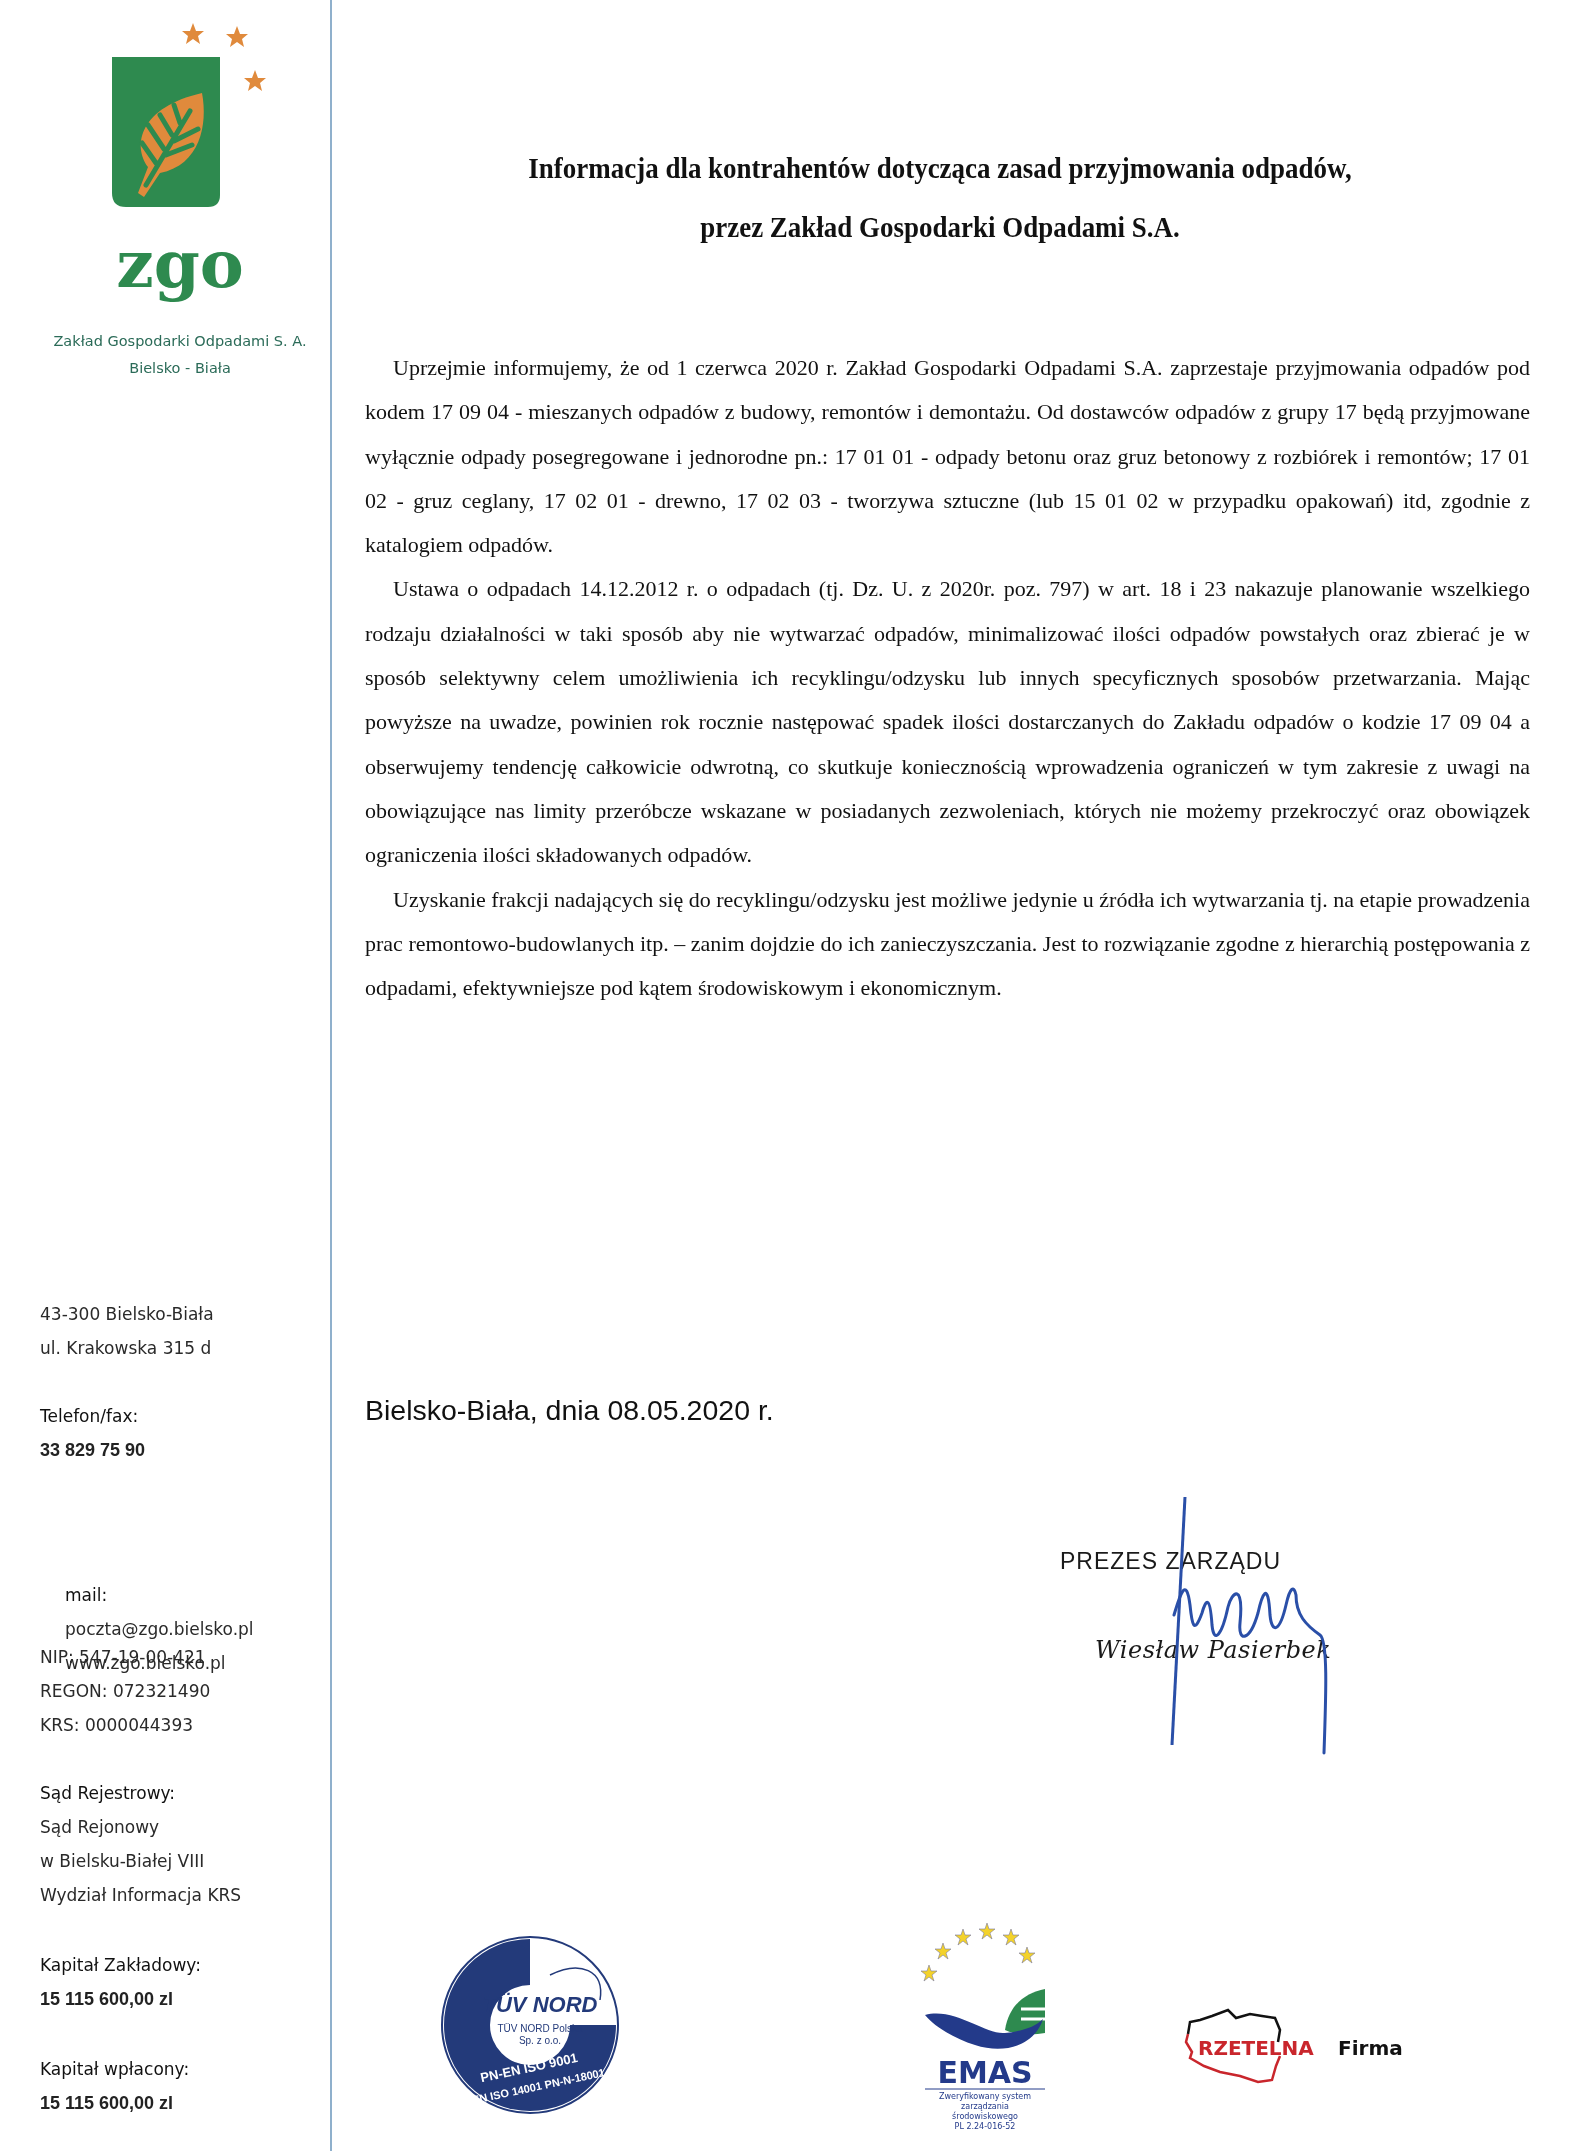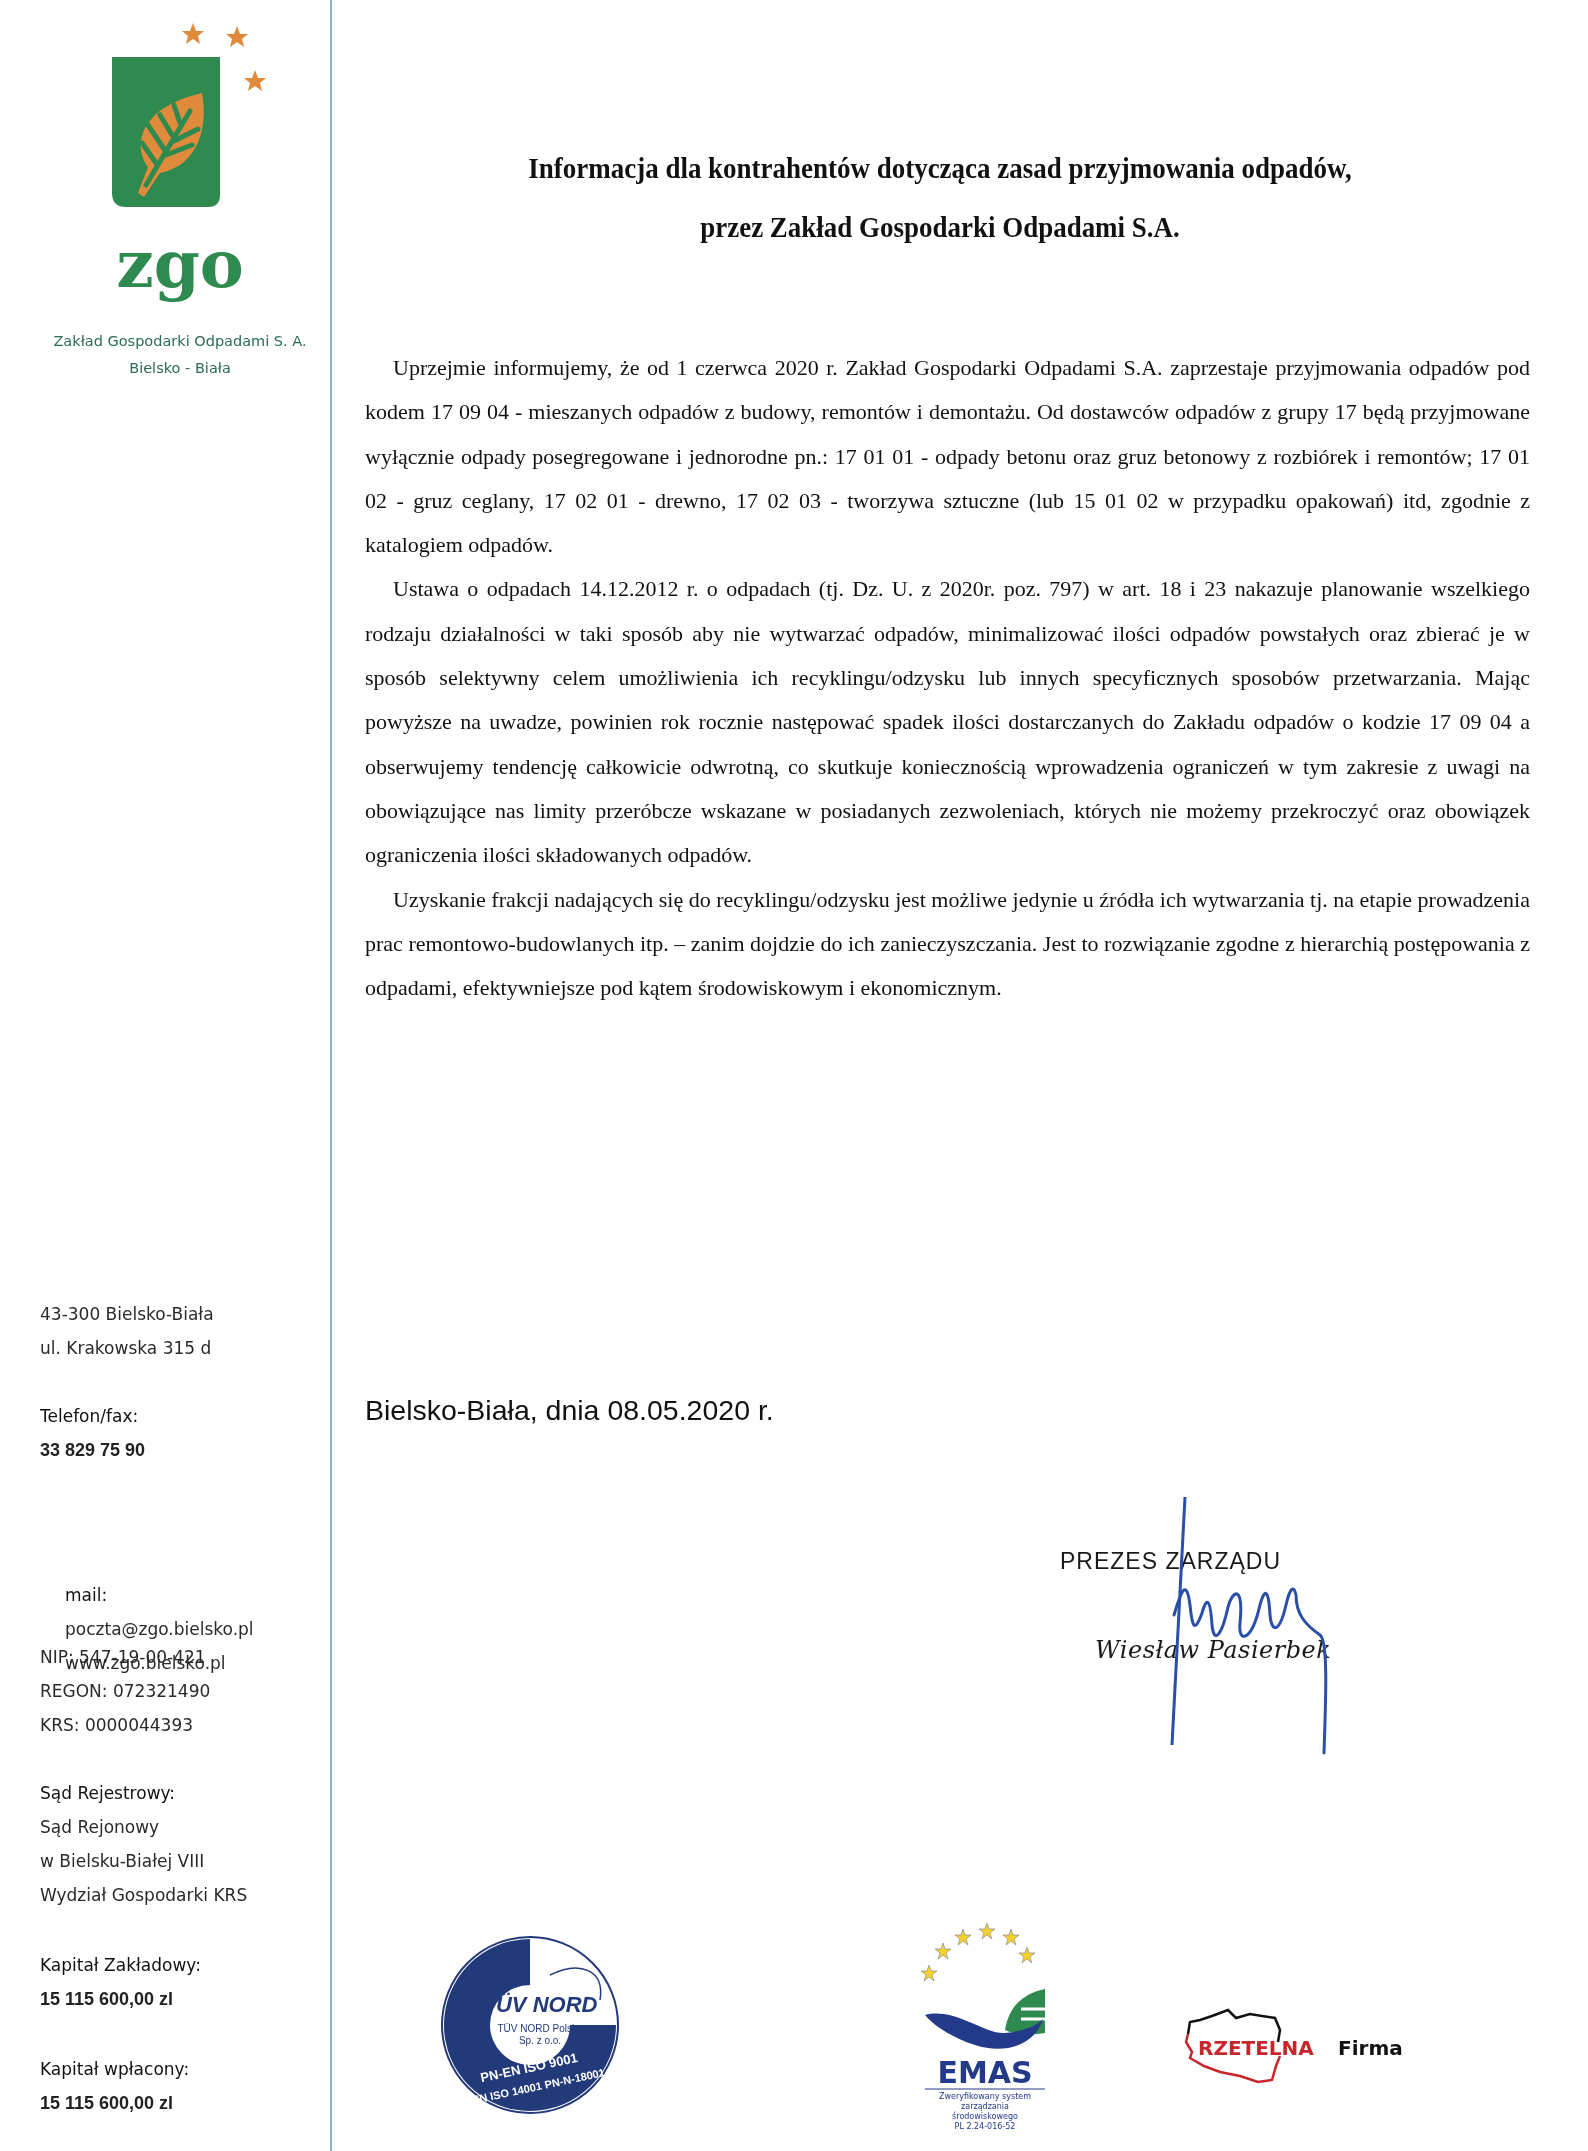--- a/index.html
+++ b/index.html
@@ -74,21 +74,21 @@
   </div>
   <div class="side" style="top:1640px;">
     <div>NIP: 547-19-00-421</div>
     <div>REGON: 072321490</div>
     <div>KRS: 0000044393</div>
   </div>
   <div class="side" style="top:1776px;">
     <div class="lbl">Sąd Rejestrowy:</div>
     <div>Sąd Rejonowy</div>
     <div>w Bielsku-Białej VIII</div>
-    <div>Wydział Gospodarki KRS</div>
+    <div>Wydział Informacja KRS</div>
   </div>
   <div class="side" style="top:1948px;">
     <div class="lbl">Kapitał Zakładowy:</div>
     <div class="num">15 115 600,00 zl</div>
   </div>
   <div class="side" style="top:2052px;">
     <div class="lbl">Kapitał wpłacony:</div>
     <div class="num">15 115 600,00 zl</div>
   </div>
 

